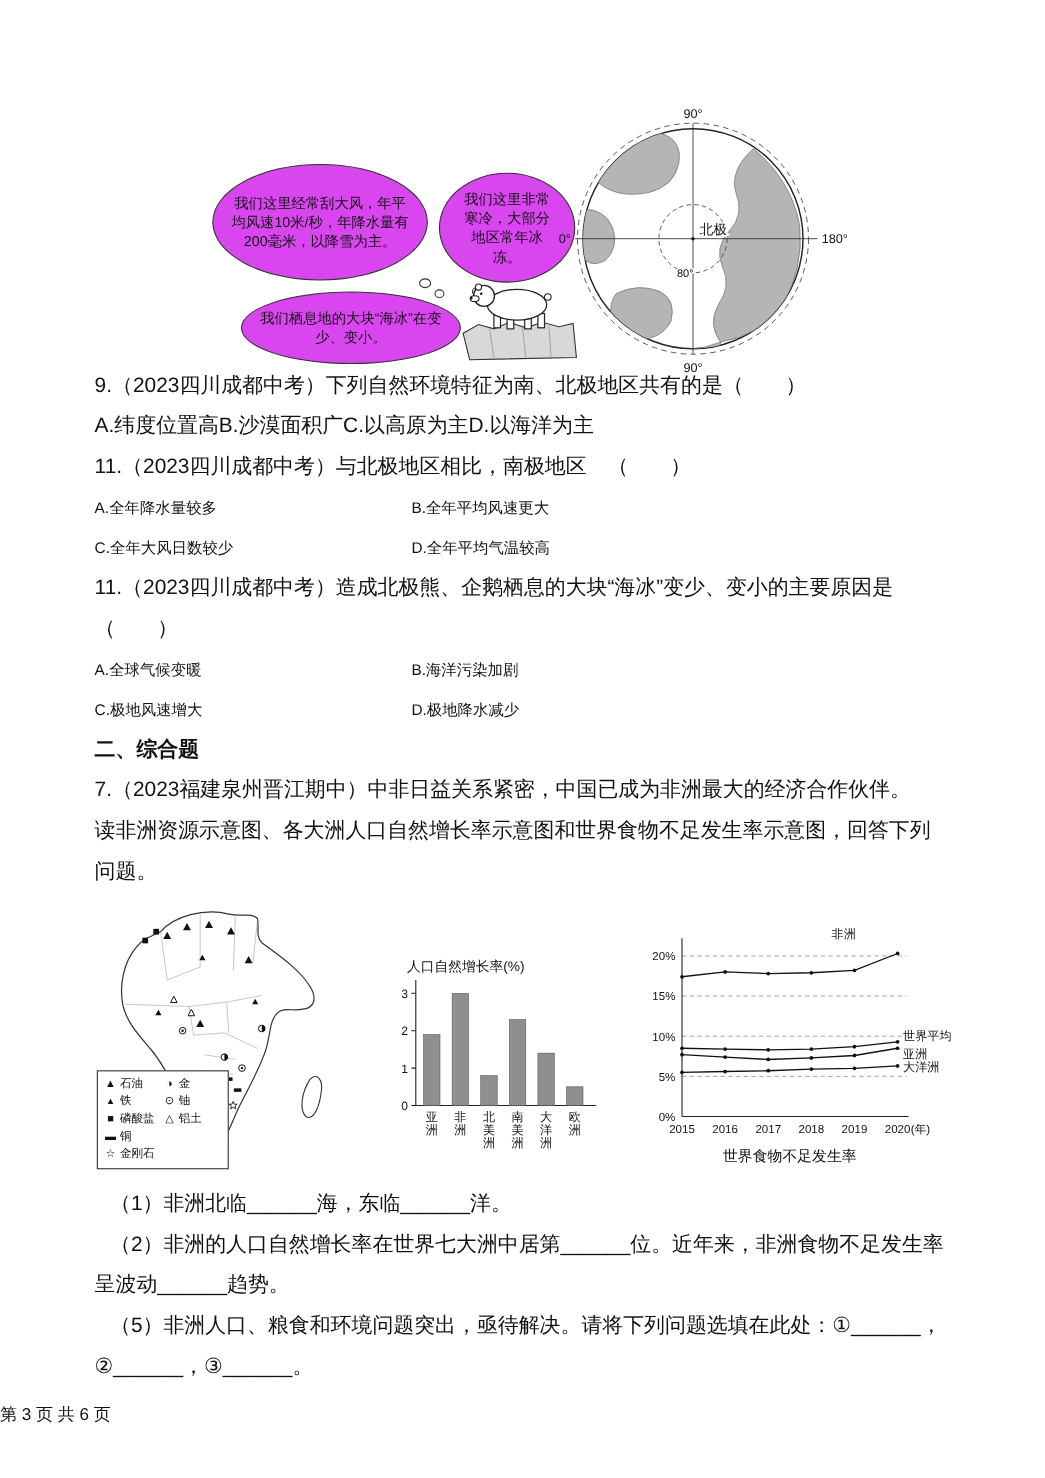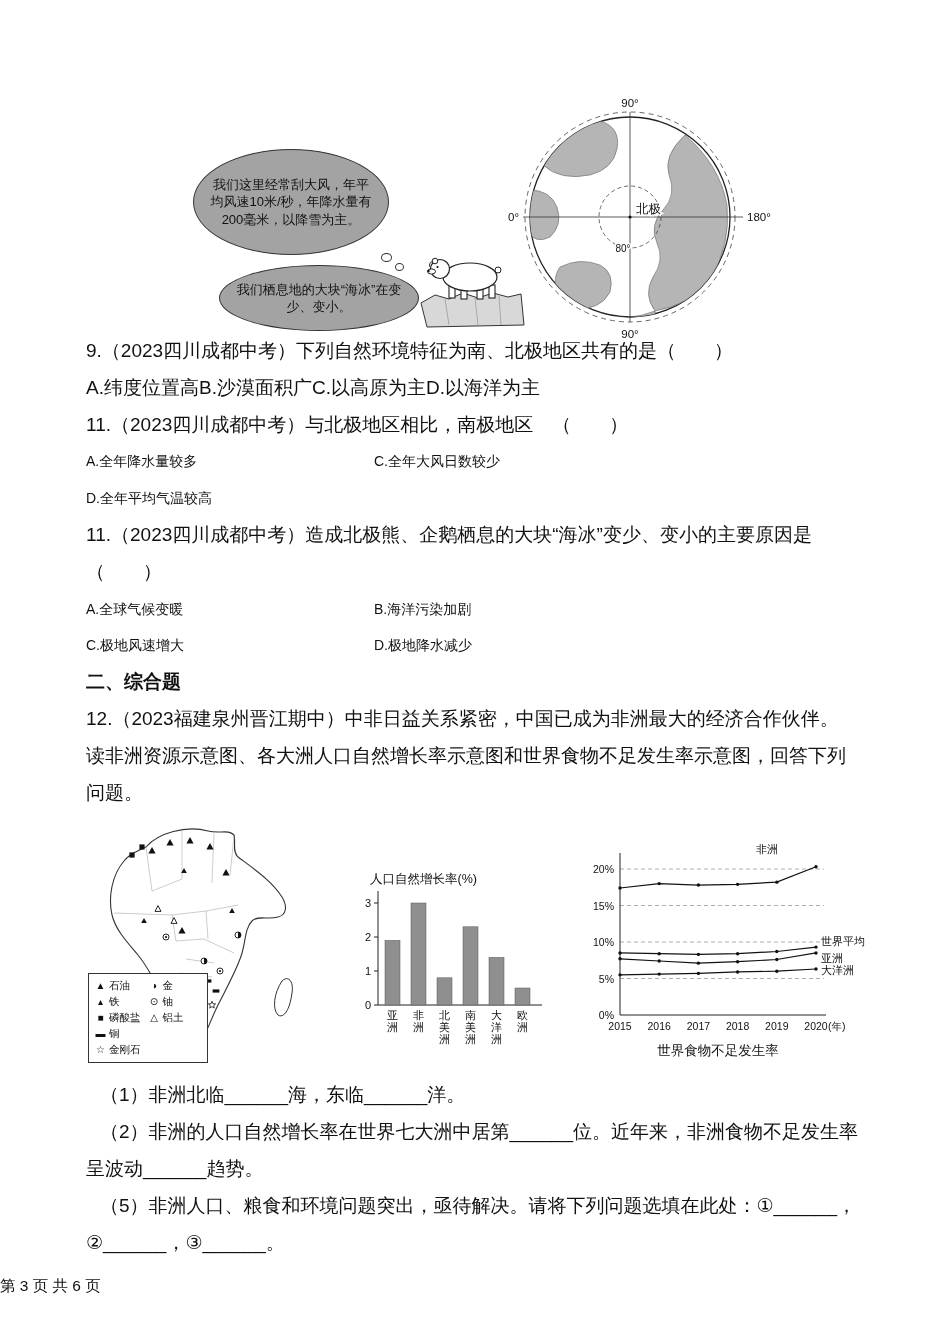--- a/index.html
+++ b/index.html
@@ -3,21 +3,21 @@
 <meta charset="utf-8">
 <style>
   html,body{margin:0;padding:0;background:#ffffff;}
   .page{position:relative;width:950px;height:1344px;background:#fff;margin:0 auto;
         font-family:"Liberation Sans","DejaVu Sans",sans-serif;color:#111;overflow:hidden;}
 
   
   .top-figure{position:absolute;left:175px;top:95px;width:610px;height:248px;}
   .bubble{position:absolute;border:1.4px solid #333;border-radius:50%;display:flex;align-items:center;
           justify-content:center;text-align:center;font-size:13px;line-height:17.5px;
-          padding:10px 16px;box-sizing:border-box;background:#a3a3a3;}
+          padding:10px 16px;box-sizing:border-box;background:#d946ef;}
   .b1{left:18px;top:54px;width:196px;height:106px;}
   .b2{left:224px;top:62px;width:124px;height:100px;}
   .b3{left:44px;top:170px;width:200px;height:66px;}
   .tdot{position:absolute;border:1.2px solid #333;border-radius:50%;background:#fff;}
   .d1{left:206px;top:158px;width:9px;height:7px;}
   .d2{left:220px;top:168px;width:7px;height:6px;}
   .d3{left:254px;top:166px;width:7px;height:6px;}
   .bear{position:absolute;left:240px;top:142px;}
   .pmap{position:absolute;left:330px;top:0;}
   svg text{font-family:inherit;fill:#111;}
@@ -45,20 +45,23 @@
   .footer{position:absolute;left:0;right:0;top:1276px;text-align:left;font-size:15.5px;}
 </style>
 </head>
 <body>
 
 <div class="page">
 
   <div class="top-figure">
     <div class="bubble b1">
       <span>我们这里经常刮大风，年平均风速10米/秒，年降水量有200毫米，以降雪为主。</span>
+    </div>
+    <div class="bubble b2">
+      <span>我们这里非常寒冷，大部分地区常年冰冻。</span>
     </div>
     <div class="bubble b3">
       <span>我们栖息地的大块“海冰”在变少、变小。</span>
     </div>
     <div class="tdot d1"></div>
     <div class="tdot d2"></div>
     <div class="tdot d3"></div>
 
     <svg class="bear" width="115" height="96" viewBox="0 0 115 96">
       <path d="M6 66 L20 58 L34 62 L48 56 L63 61 L78 56 L93 60 L106 57 L109 88 L12 90 Z" fill="#d8d8d8" stroke="#333" stroke-width="1"></path>
@@ -108,33 +111,34 @@
     <p class="line">9.（2023四川成都中考）下列自然环境特征为南、北极地区共有的是（　　）</p>
     <p class="line optrow">
       <span>A.纬度位置高</span>
       <span>B.沙漠面积广</span>
       <span>C.以高原为主</span>
       <span>D.以海洋为主</span>
     </p>
     <p class="line">11.（2023四川成都中考）与北极地区相比，南极地区　（　　）</p>
     <div class="optgrid">
       <span>A.全年降水量较多</span>
+      <span>B.全年平均风速更大</span>
       <span>C.全年大风日数较少</span>
       <span>D.全年平均气温较高</span>
     </div>
     <p class="line">11.（2023四川成都中考）造成北极熊、企鹅栖息的大块“海冰”变少、变小的主要原因是</p>
     <p class="line">（　　）</p>
     <div class="optgrid">
       <span>A.全球气候变暖</span>
       <span>B.海洋污染加剧</span>
       <span>C.极地风速增大</span>
       <span>D.极地降水减少</span>
     </div>
     <p class="line bold">二、综合题</p>
-    <p class="line">12.（2023福建泉州晋江期中）中非日益关系紧密，中国已成为非洲最大的经济合作伙伴。</p>
+    <p class="line">7.（2023福建泉州晋江期中）中非日益关系紧密，中国已成为非洲最大的经济合作伙伴。</p>
     <p class="line">读非洲资源示意图、各大洲人口自然增长率示意图和世界食物不足发生率示意图，回答下列</p>
     <p class="line">问题。</p>
 
     <div class="figrow">
 
       <div class="africa-wrap">
         <svg width="240" height="252" viewBox="0 0 240 252">
           <defs>
             <g id="s-oil">
                 <path d="M0,-4 L3.6,2.6 L-3.6,2.6 Z" fill="#111"></path>

